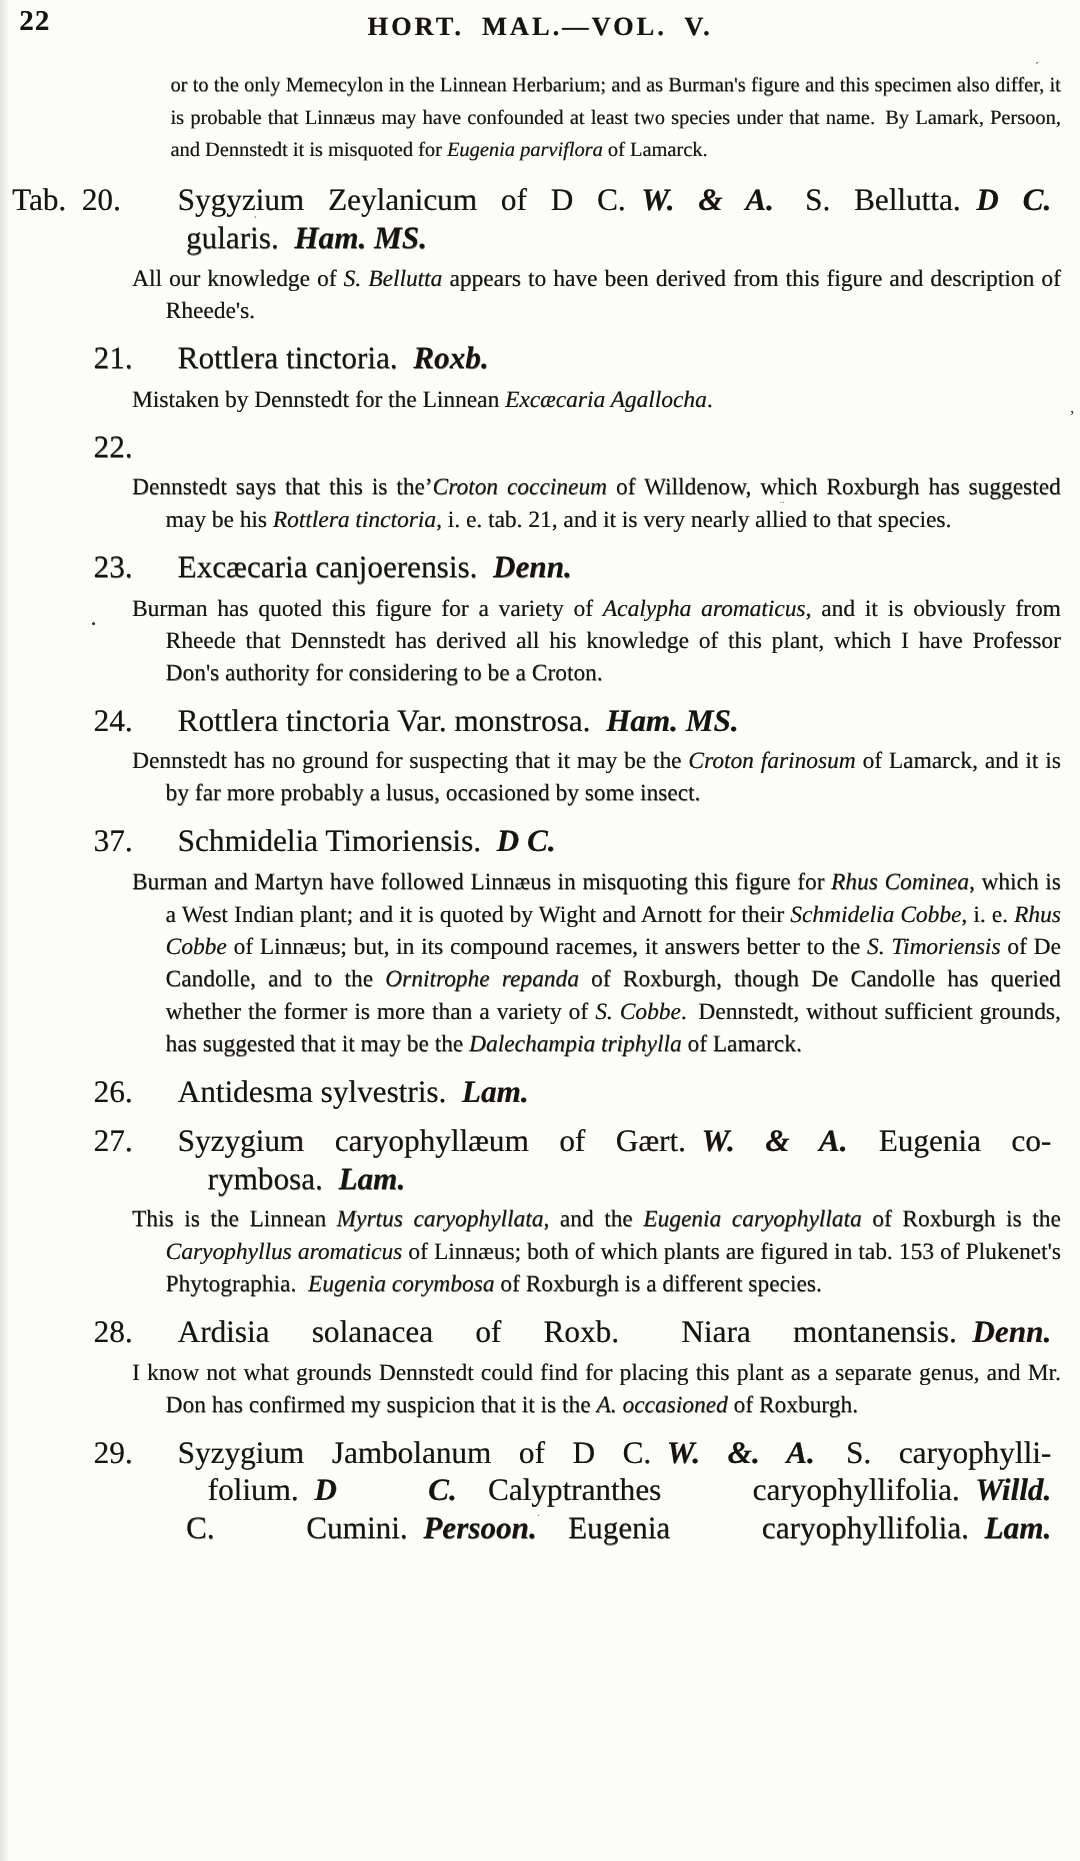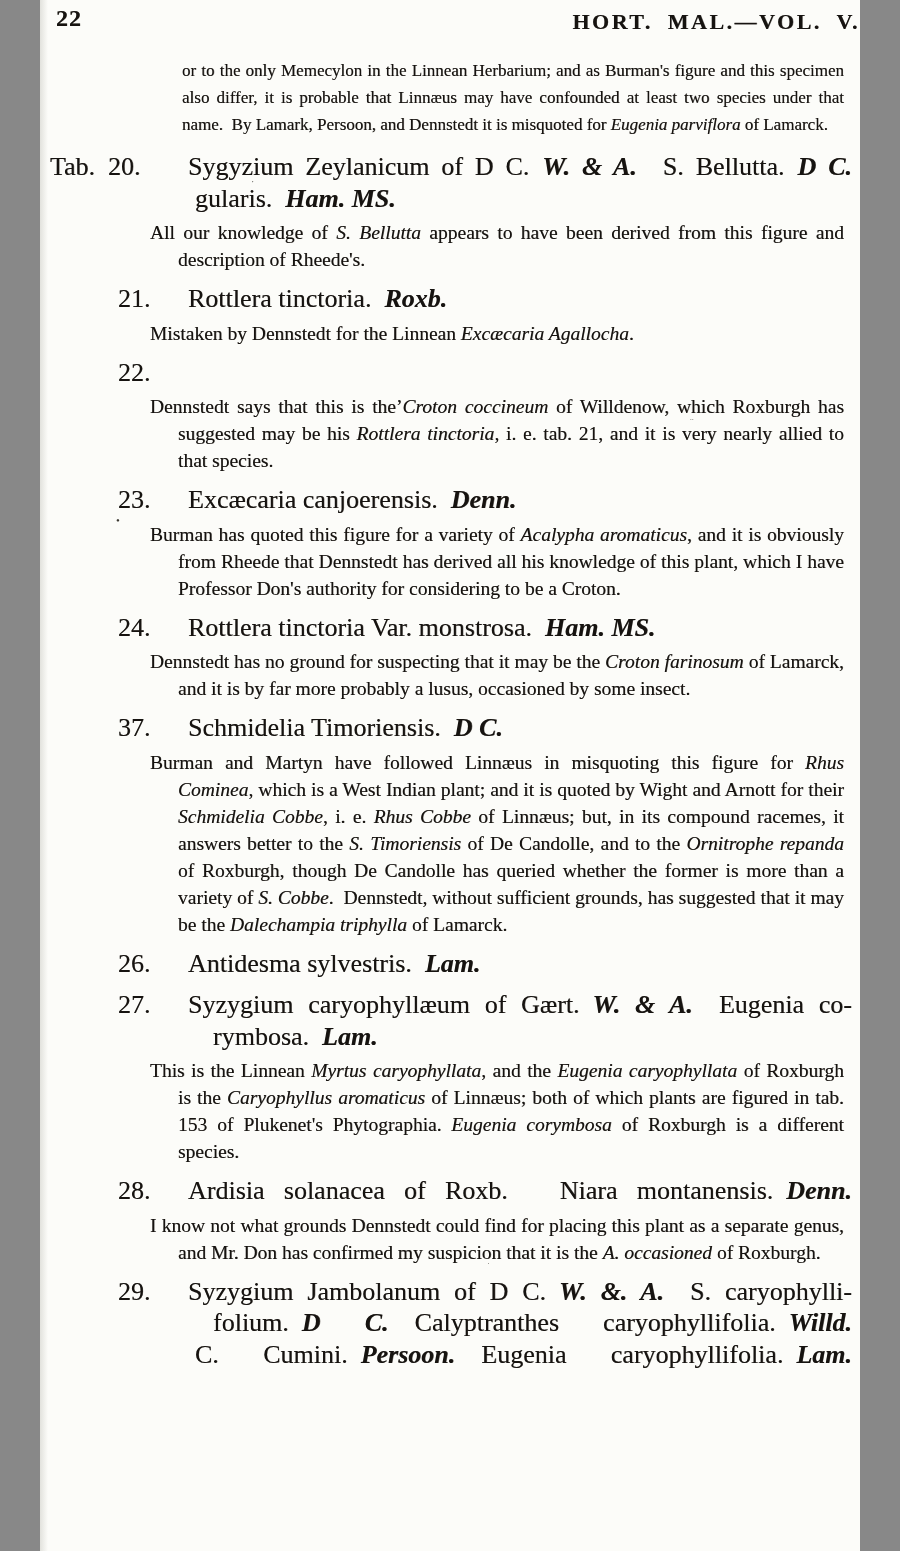--- a/index.html
+++ b/index.html
@@ -1,34 +1,34 @@
 <!DOCTYPE html>
 <html><head>
 <meta charset="utf-8">
 <style>
   html,body{margin:0;padding:0;background:#888;}
   .page{
     position:relative;
-    width:820px;height:1551px;
+    width:900px;height:1551px;
     margin:0 auto;
     background:#fcfcf9;
     color:#161310;
     font-family:"Liberation Serif","DejaVu Serif",serif;
     overflow:hidden;
     text-shadow:0.35px 0.25px 0 rgba(25,20,14,0.55);
   }
   .edge{position:absolute;left:0;top:0;bottom:0;width:8px;
     background:linear-gradient(90deg,#e2e2dd,rgba(252,252,249,0));}
   .pagenum{position:absolute;left:16px;top:5px;font-size:24px;font-weight:bold;letter-spacing:1px;}
-  .ptitle{padding-top:9px;text-align:right;font-size:22px;font-weight:bold;
+  .ptitle{padding-top:9px;text-align:center;font-size:22px;font-weight:bold;
     letter-spacing:2.5px;word-spacing:7px;}
   .intro{margin:22px 16px 0 142px;font-size:17px;line-height:27px;text-align:justify;}
   .sec{margin-top:10px;}
   .sec.first{margin-top:13px;}
-  .sec-head{position:relative;margin-left:148px;margin-right:8px;
+  .sec-head{position:relative;margin-left:148px;margin-right:24px;
     font-size:26px;line-height:31.5px;}
   .sec-num{position:absolute;left:-70px;top:0;white-space:nowrap;}
   .sec-num.tab{left:-138px;}
   .hl{text-align:justify;text-align-last:left;}
   .hl.j{text-align-last:justify;}
   .hl.cont{margin-left:25px;}
   .hl.cont2{margin-left:7px;}
   .hl.empty{min-height:31.5px;}
   .para{margin:5px 16px 0 138px;font-size:19.5px;line-height:27px;
     text-indent:-28px;text-align:justify;}

